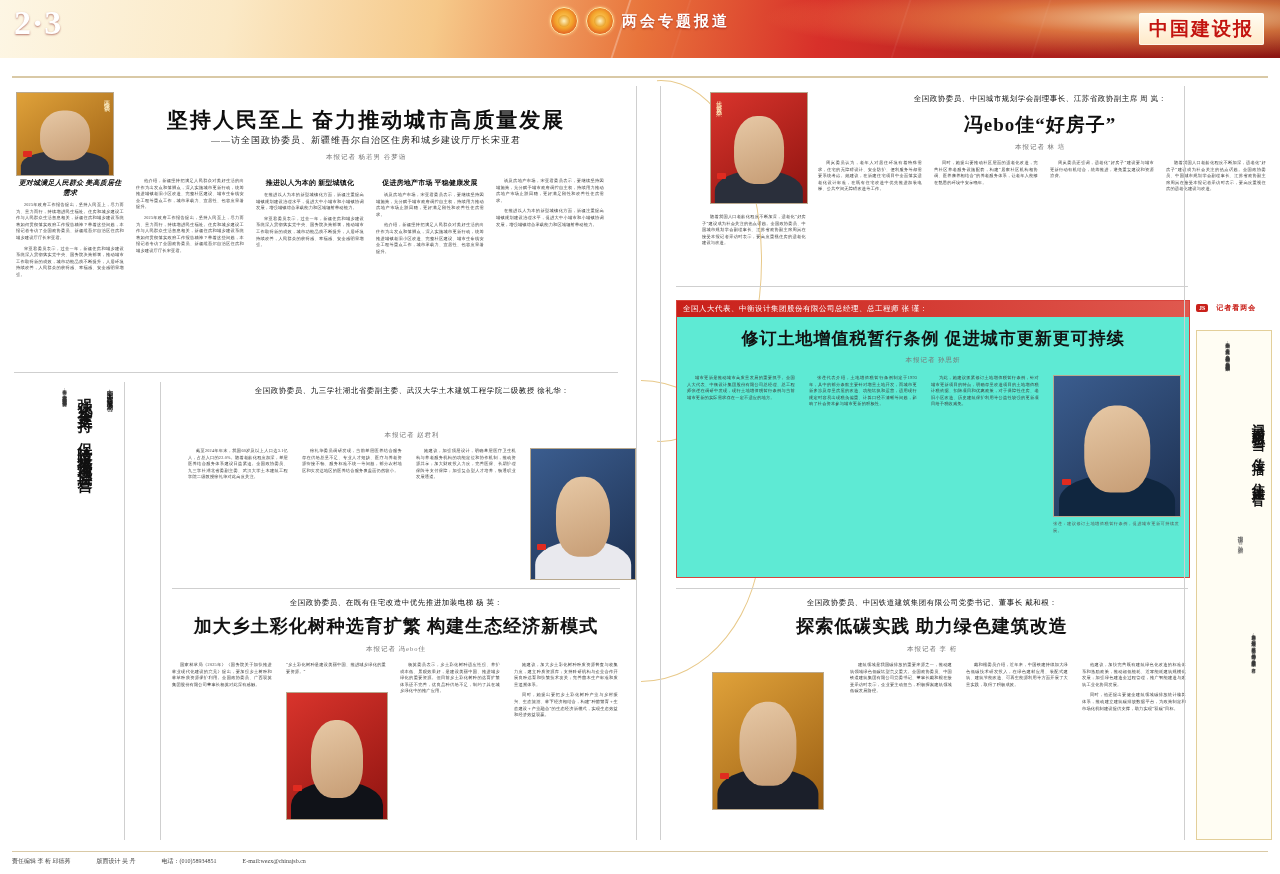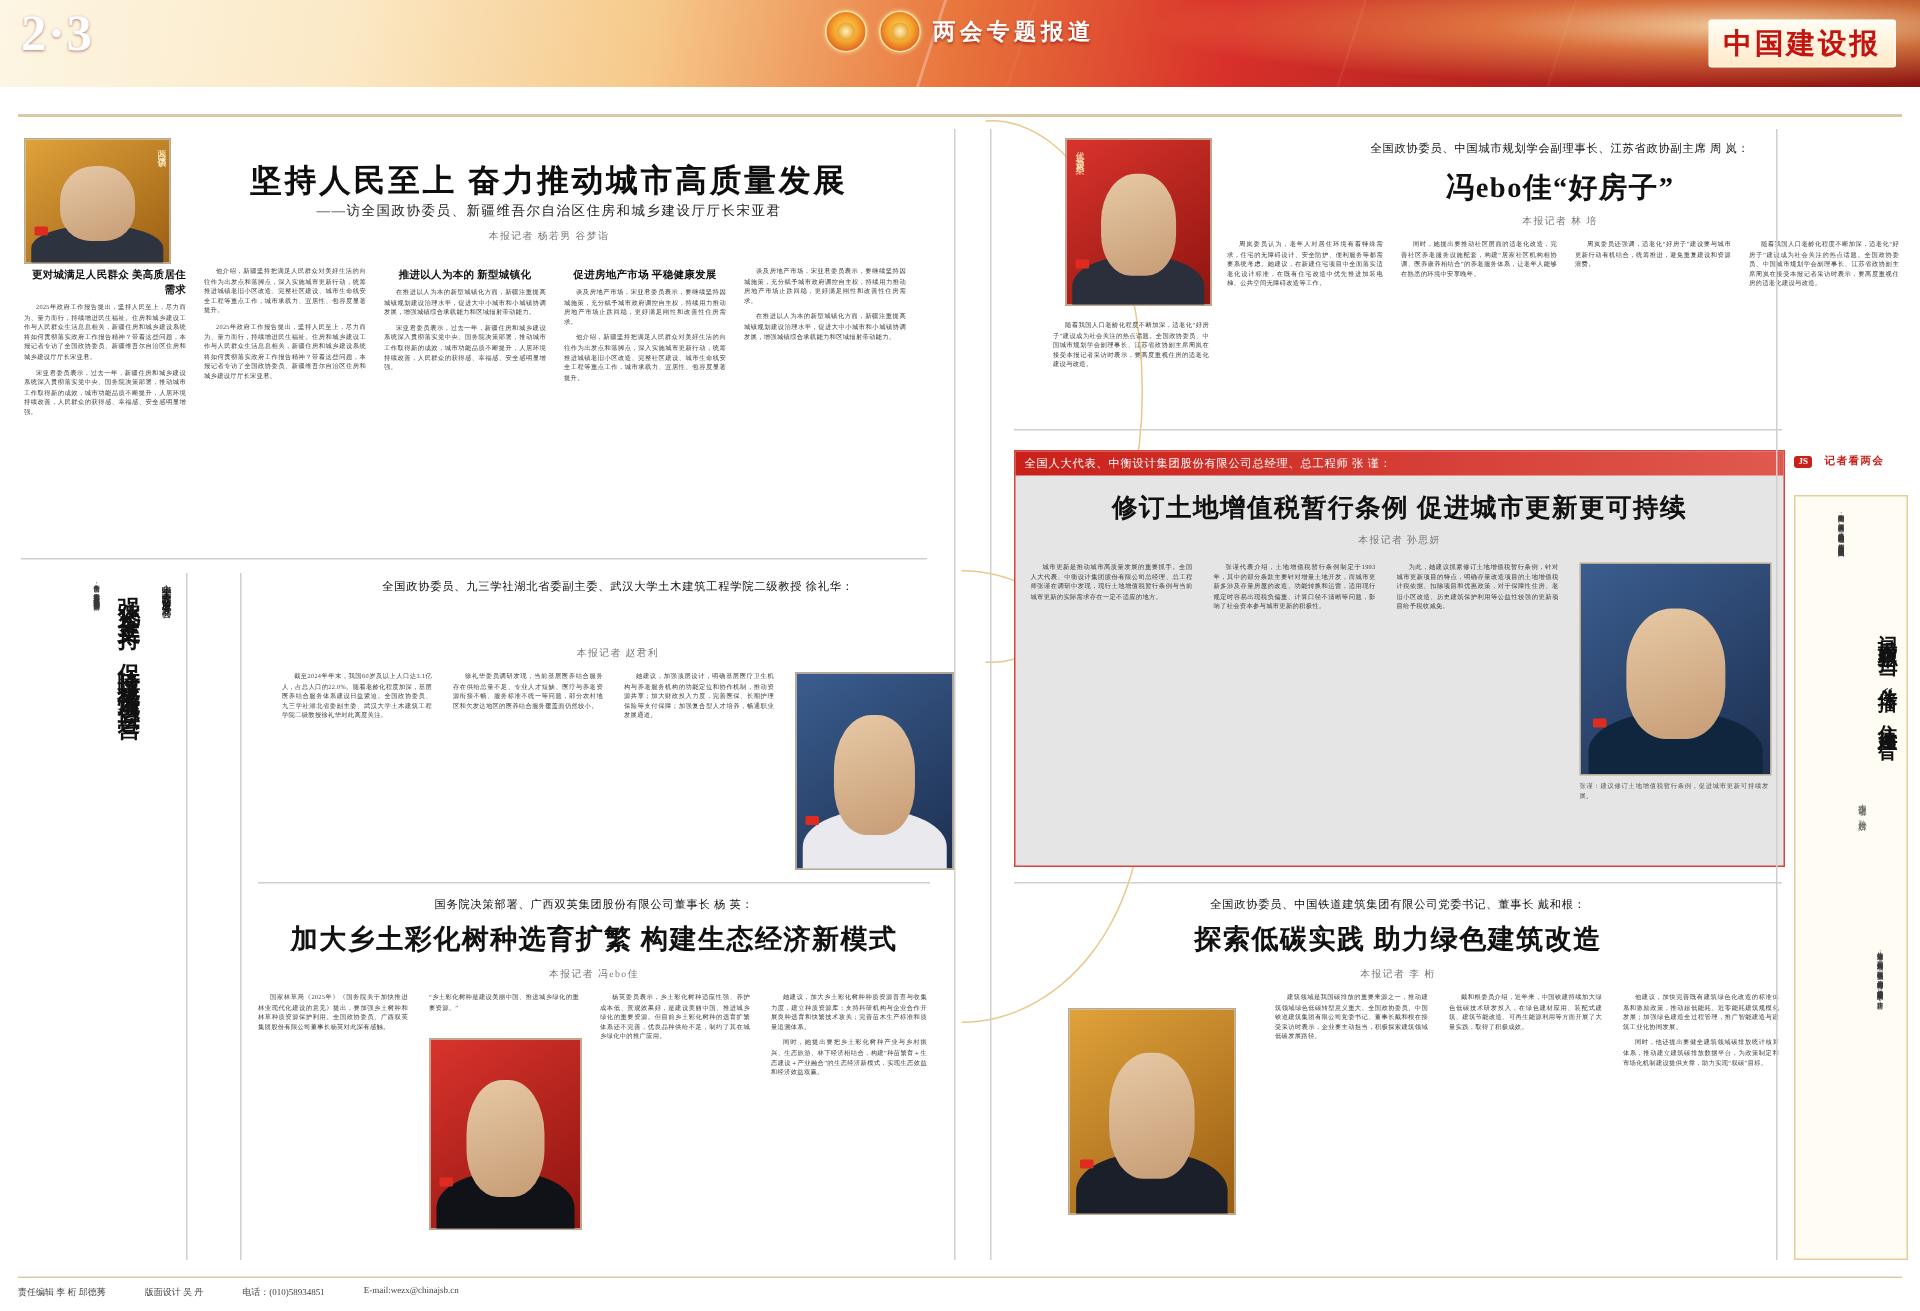--- a/index.html
+++ b/index.html
@@ -96,21 +96,21 @@
   .photo.red-bg{background:linear-gradient(145deg,#d9342c,#8f1410);}
   .photo.blue-bg{background:linear-gradient(145deg,#3b5d8f,#1d3050);}
   .photo.gold-bg{background:linear-gradient(145deg,#e0a23a,#9a5e13);}
 
   .badge-red{
     position:absolute;left:6%;bottom:22%;width:9px;height:6px;background:#e02b20;border-radius:1px;
   }
 
   
   .redbox{
-    position:absolute;border:1.6px solid #d8443c;background:#e5e5e5;
+    position:absolute;border:1.6px solid #d8443c;background:#5eead4;
   }
   .redbox-title{
     background:linear-gradient(90deg,#c9201a,#e0594f);
     color:#fff;font-size:7.5px;letter-spacing:.5px;padding:3px 6px;
   }
 
   .vline{position:absolute;background:#cfcfcf;width:1px;}
   .hline{position:absolute;background:#cfcfcf;height:1px;}
   .curve{
     position:absolute;border:1.4px solid #e0b24a;border-radius:50%;
@@ -166,21 +166,21 @@
         <div class="face"></div>
       <div class="badge-red"></div>
       <div style="position:absolute;right:2px;top:2px;writing-mode:vertical-rl;font-size:6px;color:#fff3cf;letter-spacing:2px;">两会访谈</div>
     </div>
 
     <div class="hl-big" style="position:absolute;left:104px;top:20px;width:496px;">坚持人民至上  奋力推动城市高质量发展</div>
     <div class="sub" style="position:absolute;left:104px;top:48px;width:496px;">——访全国政协委员、新疆维吾尔自治区住房和城乡建设厅厅长宋亚君</div>
     <div class="byline" style="position:absolute;left:104px;top:64px;width:496px;">本报记者  杨若男  谷梦诣</div>
 
     <div class="col-text" style="position:absolute;left:2px;top:92px;width:108px;height:196px;overflow:hidden;">
-      <div style="font-size:7px;font-weight:700;text-align:right;line-height:10px;margin-bottom:4px;color:#111;">更对城满足人民群众
+      <div style="font-size:7px;font-weight:700;text-align:center;line-height:10px;margin-bottom:4px;color:#111;font-style:italic;">更对城满足人民群众
 美高质居住需求</div>
       <p>2025年政府工作报告提出，坚持人民至上，尽力而为、量力而行，持续增进民生福祉。住房和城乡建设工作与人民群众生活息息相关，新疆住房和城乡建设系统将如何贯彻落实政府工作报告精神？带着这些问题，本报记者专访了全国政协委员、新疆维吾尔自治区住房和城乡建设厅厅长宋亚君。</p>
       <p>宋亚君委员表示，过去一年，新疆住房和城乡建设系统深入贯彻落实党中央、国务院决策部署，推动城市工作取得新的成效，城市功能品质不断提升，人居环境持续改善，人民群众的获得感、幸福感、安全感明显增强。</p>
     </div>
     <div class="col-text" style="position:absolute;left:122px;top:92px;width:108px;height:196px;overflow:hidden;">
       <p>他介绍，新疆坚持把满足人民群众对美好生活的向往作为出发点和落脚点，深入实施城市更新行动，统筹推进城镇老旧小区改造、完整社区建设、城市生命线安全工程等重点工作，城市承载力、宜居性、包容度显著提升。</p>
       <p>2025年政府工作报告提出，坚持人民至上，尽力而为、量力而行，持续增进民生福祉。住房和城乡建设工作与人民群众生活息息相关，新疆住房和城乡建设系统将如何贯彻落实政府工作报告精神？带着这些问题，本报记者专访了全国政协委员、新疆维吾尔自治区住房和城乡建设厅厅长宋亚君。</p>
     </div>
     <div class="col-text" style="position:absolute;left:362px;top:92px;width:108px;height:196px;overflow:hidden;">
       <div style="font-size:7px;font-weight:700;text-align:center;line-height:10px;margin-bottom:4px;color:#111;">促进房地产市场
@@ -251,21 +251,21 @@
       <p>她建议，加强顶层设计，明确基层医疗卫生机构与养老服务机构的功能定位和协作机制，推动资源共享；加大财政投入力度，完善医保、长期护理保险等支付保障；加强复合型人才培养，畅通职业发展通道。</p>
     </div>
     <div class="photo blue-bg" style="position:absolute;left:342px;top:64px;width:104px;height:130px;">
       <div class="shoulders" style="background:#e9e9ee;"></div>
         <div class="face"></div>
       <div class="badge-red"></div>
     </div>
   </div>
 
   <div style="position:absolute;left:172px;top:596px;width:448px;height:244px;">
-    <div class="kicker" style="position:absolute;left:0;top:2px;width:448px;text-align:center;">国务院决策部署、广西双英集团股份有限公司董事长    杨  英：</div>
+    <div class="kicker" style="position:absolute;left:0;top:2px;width:448px;text-align:center;">全国政协委员、在既有住宅改造中优先推进加装电梯    杨  英：</div>
     <div class="hl" style="position:absolute;left:0;top:18px;width:448px;font-size:18px;">加大乡土彩化树种选育扩繁  构建生态经济新模式</div>
     <div class="byline" style="position:absolute;left:0;top:46px;width:448px;">本报记者  冯ebo佳</div>
 
     <div class="col-text" style="position:absolute;left:0;top:66px;width:100px;height:170px;overflow:hidden;">
       <p>国家林草局《2025年》《国务院关于加快推进林业现代化建设的意见》提出，要加强乡土树种和林草种质资源保护利用。全国政协委员、广西双英集团股份有限公司董事长杨英对此深有感触。</p>
     </div>
     <div class="photo red-bg" style="position:absolute;left:114px;top:96px;width:100px;height:126px;">
       <div class="shoulders" style="background:#101218;"></div>
         <div class="face"></div>
       <div class="badge-red"></div>

